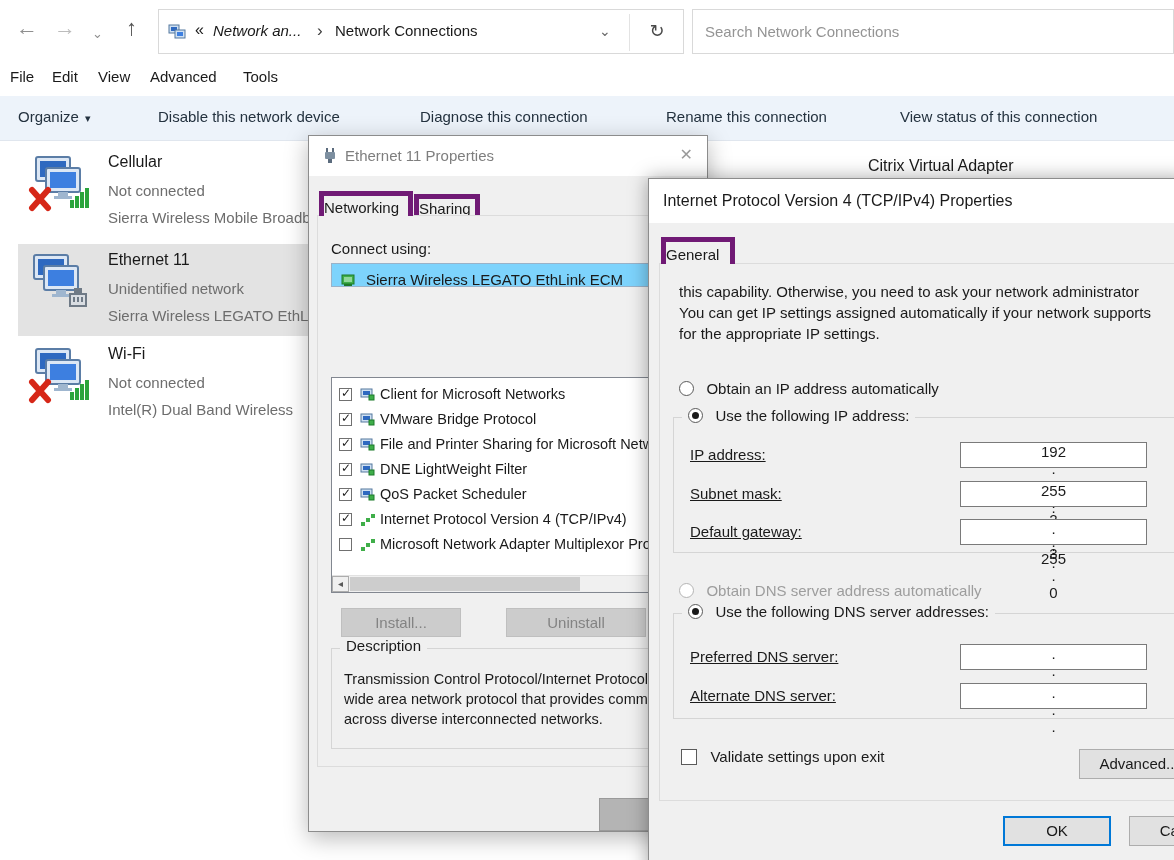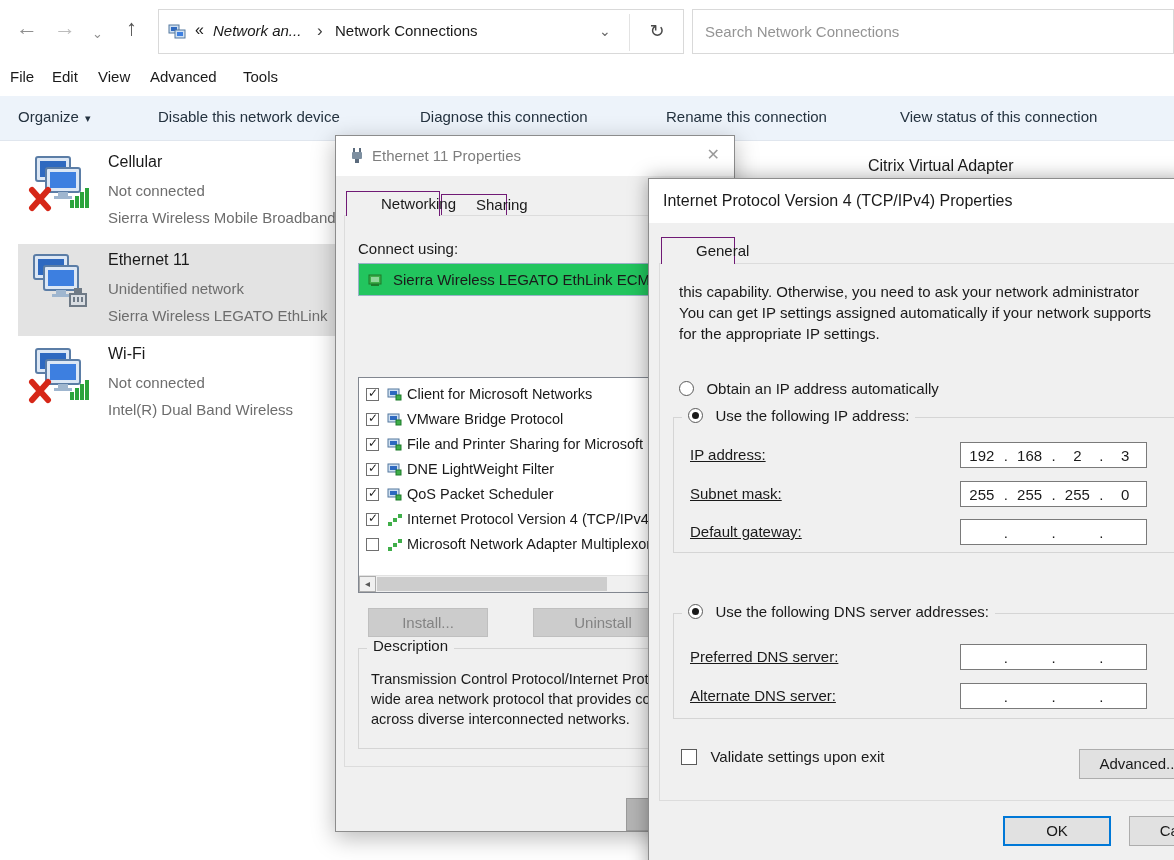--- a/index.html
+++ b/index.html
@@ -45,42 +45,42 @@
   .conn-status { position:absolute; left:90px; top:36px; font-size:15px; color:#6d6d6d; white-space:nowrap; }
   .conn-device { position:absolute; left:90px; top:63px; font-size:15px; color:#6d6d6d; white-space:nowrap; }
   .bg-item { position:absolute; left:868px; top:157px; font-size:16px; color:#191919; white-space:nowrap; }
 
   
   .dialog { position:absolute; background:#f0f0f0; border:1px solid #8c8c8c; }
   .dlg-titlebar { position:absolute; top:0; left:0; right:0; height:40px; background:#fff; }
   .dlg-title { position:absolute; left:36px; top:11px; font-size:15px; white-space:nowrap; }
   .dlg-close { position:absolute; right:14px; top:9px; font-size:16px; color:#9a9a9a; cursor:default; }
   .tabpage { position:absolute; border:1px solid #dcdcdc; background:#f0f0f0; }
-  .tab { position:absolute; font-size:15px; background:#f0f0f0; border:1px solid #701a75; text-align:left; cursor:default;padding-left:34px; }
+  .tab { position:absolute; font-size:15px; background:#f0f0f0; border:5px solid #701a75; text-align:left; cursor:default; }
   .tab.active { z-index:3; border-bottom:none; }
   .tab.inactive { background:#f0f0f0; border-bottom:none; color:#1a1a1a; }
   .btn { position:absolute; background:#e1e1e1; border:1px solid #adadad; font-size:15px; text-align:center; cursor:default; }
   .btn.disabled { background:#cccccc; border-color:#bfbfbf; color:#838383; }
   .btn.default-focus { border:2px solid #0078d7; }
   .groupbox { position:absolute; border:1px solid #d5d5d5; }
   .group-caption { position:absolute; top:-12px; left:8px; background:#f0f0f0; padding:0 6px; white-space:nowrap; }
   .radio-row { position:absolute; height:20px; white-space:nowrap; }
   .radio { display:inline-block; vertical-align:middle; width:15px; height:15px; border:1px solid #5a5a5a; border-radius:50%; background:#fff; position:relative; }
   .radio.checked::after { content:""; position:absolute; left:3px; top:3px; width:7px; height:7px; border-radius:50%; background:#1a1a1a; }
   .radio.disabled { border-color:#b4b4b4; }
   .radio-label { vertical-align:middle; font-size:15px; margin-left:8px; }
   .radio-label.disabled { color:#9d9d9d; }
 
   
-  .eth-dialog { left:308px; top:135px; width:400px; height:697px; z-index:10; box-shadow:0 6px 22px rgba(0,0,0,.28);margin-left:27px; }
+  .eth-dialog { left:308px; top:135px; width:400px; height:697px; z-index:10; box-shadow:0 6px 22px rgba(0,0,0,.28); }
   .eth-dialog .dlg-title { color:#7e7e7e; }
   .eth-dlg-icon { position:absolute; left:13px; top:11px; width:16px; height:18px; }
   .eth-tabpage { left:8px; top:79px; width:384px; height:552px; }
   .label-sm { position:absolute; font-size:15px; color:#1a1a1a; white-space:nowrap; }
-  .adapter-box { position:absolute; left:22px; top:127px; width:340px; height:33px; background:#22c55e; border:1px solid #9ab2c8; overflow:hidden; }
+  .adapter-box { position:absolute; left:22px; top:127px; width:340px; height:24px; background:#7dd3fc; border:1px solid #9ab2c8; overflow:hidden; }
   .adapter-box .a-icon { position:absolute; left:8px; top:8px; width:16px; height:16px; }
   .adapter-box .a-name { position:absolute; left:34px; top:7px; font-size:15px; white-space:nowrap; }
   .listbox { position:absolute; left:22px; top:241px; width:330px; height:216px; background:#fff; border:1px solid #828790; overflow:hidden; }
   .li-row { position:absolute; left:0; width:100%; height:25px; }
   .li-check { position:absolute; left:7px; top:5px; width:13px; height:13px; background:#fff; border:1px solid #707070; }
   .li-check .chk { position:absolute; left:1px; top:-3px; font-style:normal; font-weight:bold; font-size:12px; color:#1a1a1a; display:none; }
   .li-check.checked .chk { display:block; }
   .li-icon { position:absolute; left:28px; top:4px; width:15px; height:15px; }
   .li-label { position:absolute; left:48px; top:3px; font-size:14.5px; white-space:nowrap; }
   .hscroll { position:absolute; left:0; right:0; bottom:0; height:17px; background:#f0f0f0; border-top:1px solid #e2e2e2; }
@@ -91,21 +91,21 @@
   .obscured-btn { position:absolute; left:290px; top:662px; width:80px; height:33px; background:#b4b4b4; border:1px solid #9a9a9a; }
 
   
   .ip-dialog { left:648px; top:178px; width:540px; height:700px; z-index:20; box-shadow:0 0 18px rgba(0,0,0,.35); }
   .ip-dialog .dlg-titlebar { height:44px; }
   .ip-dialog .dlg-title { left:14px; top:13px; font-size:16px; color:#1a1a1a; }
   .ip-tabpage { left:10px; top:84px; width:522px; height:538px; }
   .intro { position:absolute; left:30px; top:102px; font-size:15px; line-height:21px; white-space:nowrap; }
   .field-row { position:absolute; height:26px; }
   .field-label { position:absolute; left:16px; top:4px; font-size:15px; white-space:nowrap;text-decoration:underline; }
-  .ip-input { position:absolute; left:286px; top:0; width:187px; height:26px; background:#fff; border:1px solid #7a7a7a; display:flex; align-items:center; }
+  .ip-input { position:absolute; left:286px; top:0; width:187px; height:26px; background:#fff; border:1px solid #7a7a7a; display:flex; align-items:center;flex-direction:column; }
   .ip-input .oct { flex:1; text-align:center; font-size:15px; color:#1a1a1a; }
   .ip-input .dot { width:6px; text-align:center; font-size:15px; color:#1a1a1a; }
   .checkbox-row { position:absolute; white-space:nowrap; }
   .checkbox { display:inline-block; vertical-align:middle; width:16px; height:16px; background:#fff; border:1px solid #5a5a5a; }
   .checkbox-label { vertical-align:middle; font-size:15px; margin-left:9px; }
 
   .icon-svg { display:block; width:100%; height:100%; }
 </style>
 </head>
 <body>
@@ -433,20 +433,24 @@
             <span class="dot">.</span>
             <span class="oct"></span>
             <span class="dot">.</span>
             <span class="oct"></span>
             <span class="dot">.</span>
             <span class="oct"></span>
         </div>
       </div>
     </div>
 
+    <div class="radio-row" style="left:30px; top:402px;">
+      <span class="radio disabled"></span>
+      <span class="radio-label disabled">Obtain DNS server address automatically</span>
+    </div>
 
     <div class="groupbox" style="left:24px; top:434px; width:510px; height:106px;">
       <div class="radio-row group-caption" style="top:-12px;">
         <span class="radio checked"></span>
         <span class="radio-label">Use the following DNS server addresses:</span>
       </div>
 
       <div class="field-row" style="left:0; top:30px; width:100%;">
         <span class="field-label">Preferred DNS server:</span>
         <div class="ip-input">

